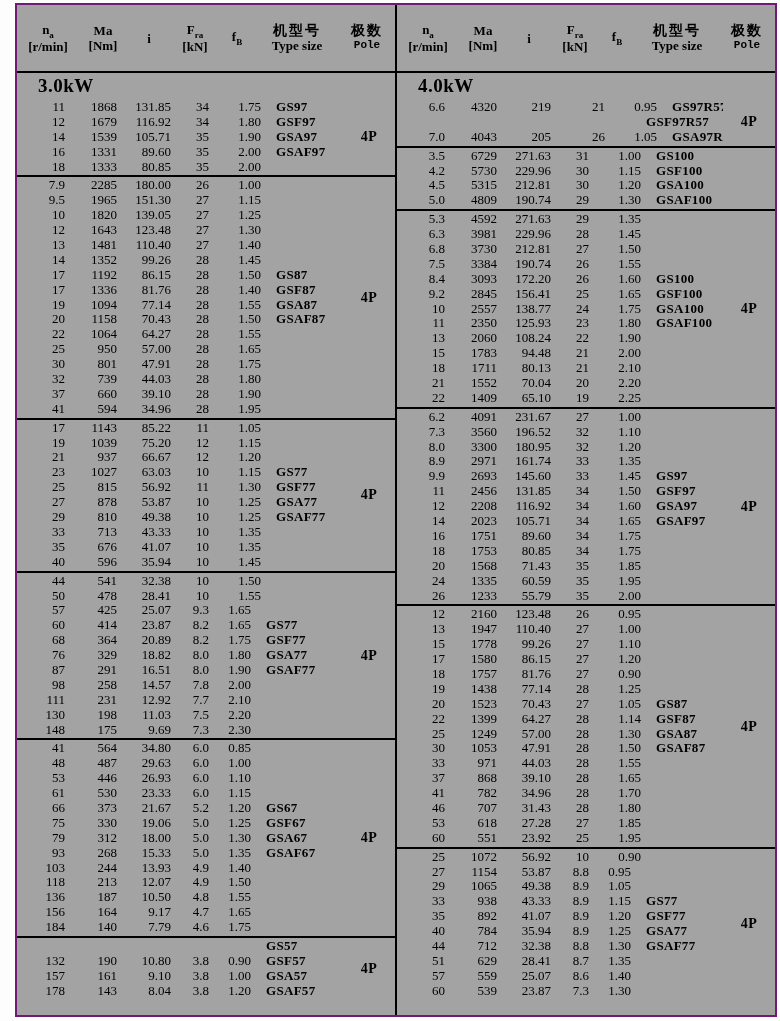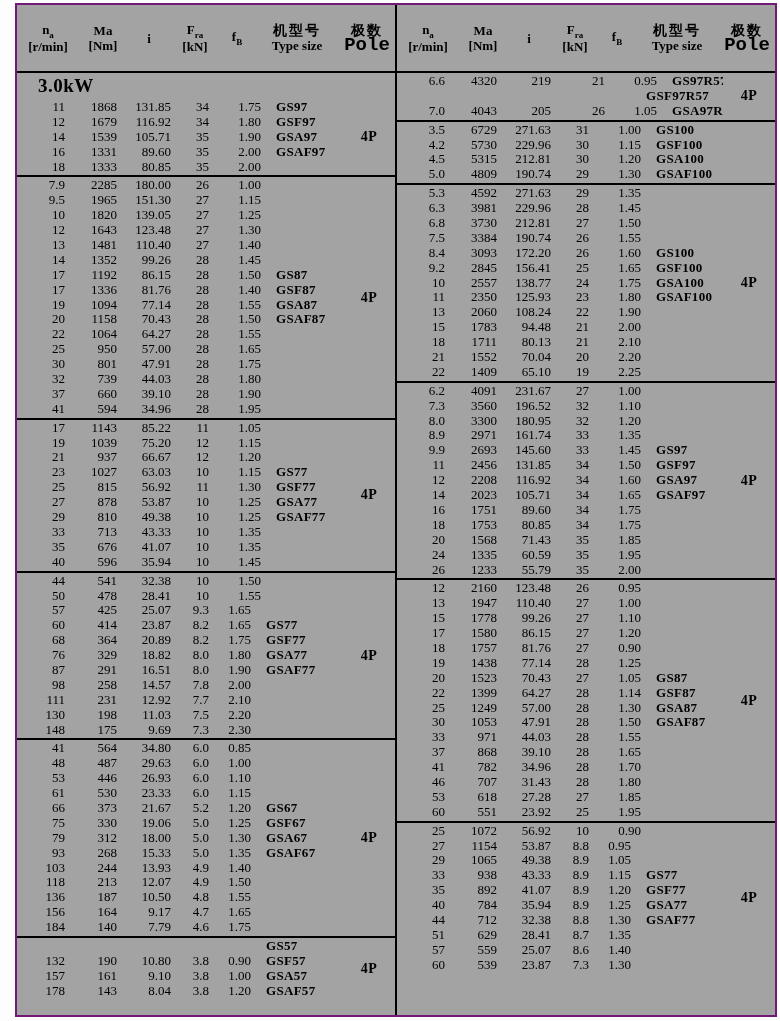--- a/index.html
+++ b/index.html
@@ -23,21 +23,21 @@
   .hcell { display:flex; flex-direction:column; justify-content:center; align-items:center; line-height:15px; text-align:center; }
   .hc-na  { width:62px; }
   .hc-ma  { width:48px; }
   .hc-i   { width:44px; }
   .hc-fra { width:48px; }
   .hc-fb  { width:36px; }
   .hc-type{ flex:1; }
   .hc-pole{ width:56px; }
   .hcell sub { font-size:9px; line-height:1; }
   .cjk { font-size:14px; font-family:"Liberation Sans", sans-serif; letter-spacing:2px; }
-  .mono { font-family:"Liberation Mono", monospace; font-size:19px; }
+  .mono { font-family:"Liberation Mono", monospace; font-size:11px; }
 
   
   .power-row {
     height:26px; flex:none; font-weight:bold; font-size:19px;
     line-height:25px; padding-left:21px; letter-spacing:0.5px;
   }
   .blocks { flex:1; display:flex; flex-direction:column; min-height:0; }
   .block { display:flex; border-top:2px solid #000; flex:none; }
   .blocks .block:first-child { border-top:none; }
   .rows { flex:1; padding:1px 0; min-width:0; }
@@ -618,20 +618,21 @@
       </div>
       <div class="hcell hc-type">
         <div class="cjk">机型号</div>
         <div>Type size</div>
       </div>
       <div class="hcell hc-pole">
         <div class="cjk">极数</div>
         <div class="mono">Pole</div>
       </div>
     </div>
+    <div class="power-row">4.0kW</div>
     <div class="blocks">
         <div class="block">
           <div class="rows">
             <div class="row">
               <span class="cell c-na">6.6</span>
               <span class="cell c-ma">4320</span>
               <span class="cell c-i" style="padding-right: 16px; text-align: right;">219</span>
               <span class="cell c-fra" style="padding-right: 10px;">21</span>
               <span class="cell c-fb">0.95</span>
               <span class="cell c-type">GS97R57</span>

